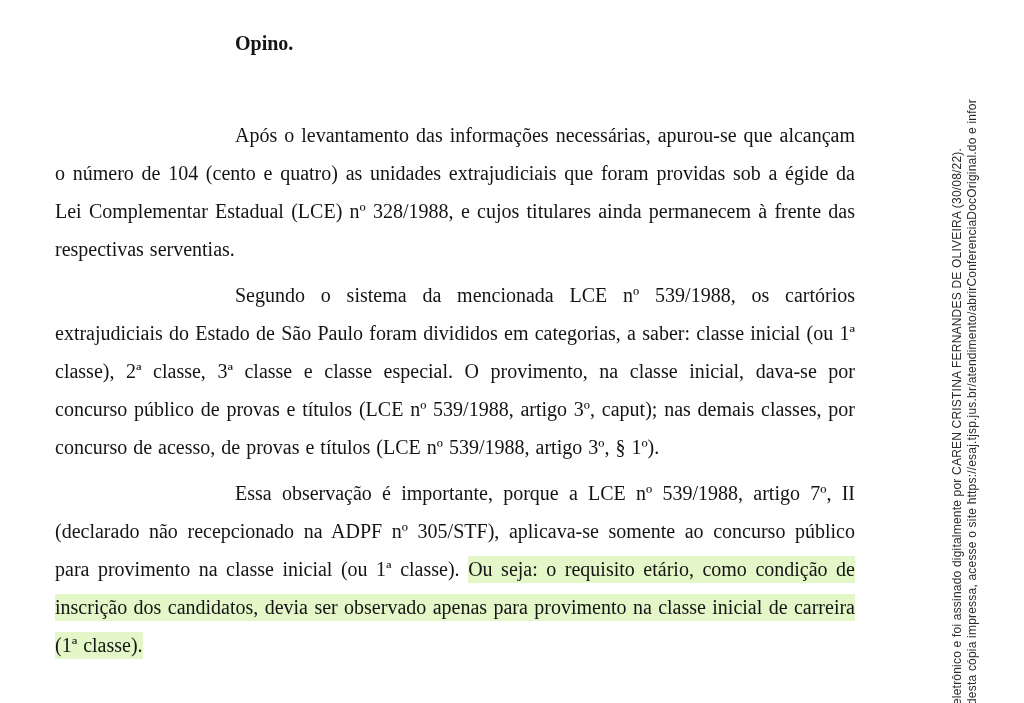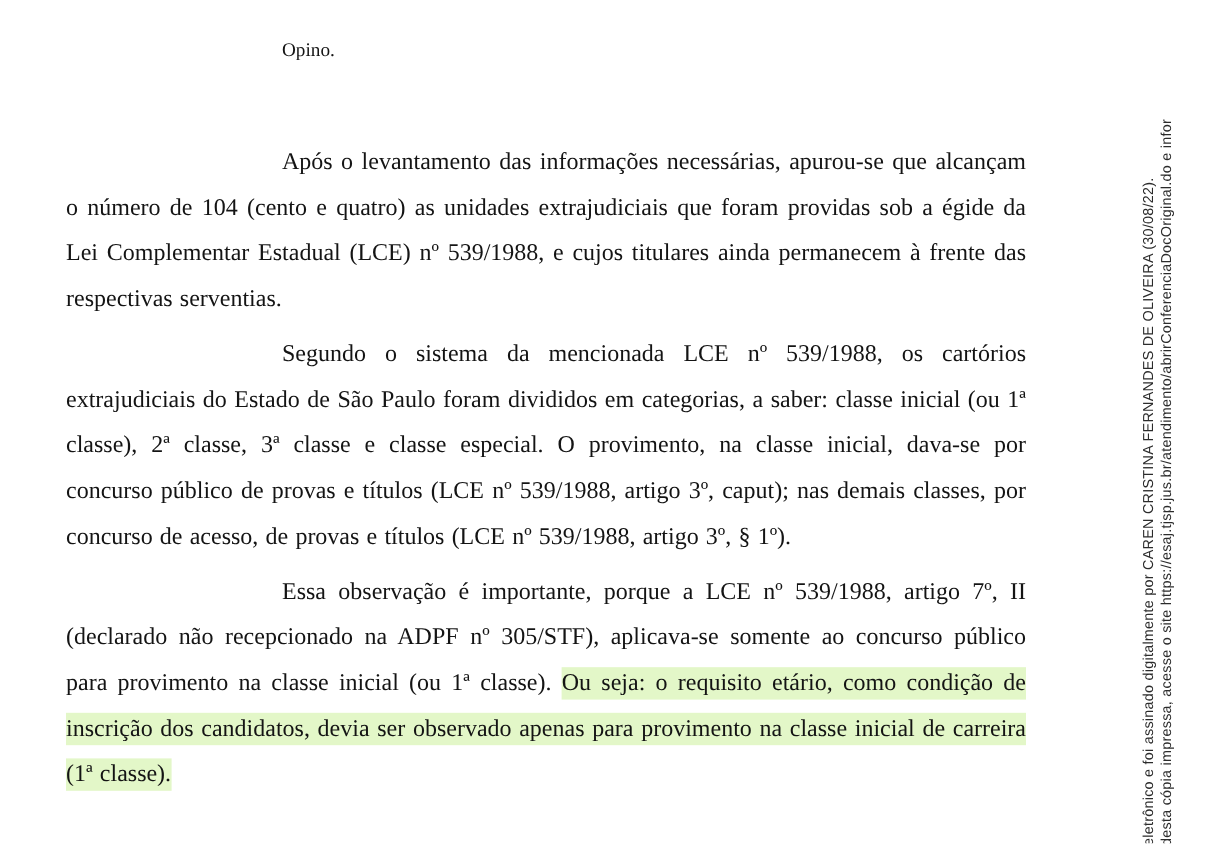--- a/index.html
+++ b/index.html
@@ -16,23 +16,23 @@
     color: #141414;
     font-family: "Liberation Serif", serif;
   }
   .doc {
     position: absolute;
     left: 55px;
     top: 28px;
     width: 800px;
   }
   .heading {
-    font-size: 16px;
+    font-size: 20px;
     line-height: 30px;
-    font-weight: normal;
+    font-weight: bold;
     margin: 0 0 58px 180px;
   }
   .para {
     margin: 0 0 8px 0;
     font-size: 20px;
     line-height: 38px;
     text-align: justify;
     text-indent: 180px;
     word-spacing: 1px;
   }
@@ -57,21 +57,21 @@
 </style>
 </head>
 <body>
 
 <div class="page">
 
   <div class="doc">
 
     <div class="heading"><span>Opino.</span></div>
 
-    <p class="para">Após o levantamento das informações necessárias, apurou-se que alcançam o número de 104 (cento e quatro) as unidades extrajudiciais que foram providas sob a égide da Lei Complementar Estadual (LCE) nº 539/1988, e cujos titulares ainda permanecem à frente das respectivas serventias.</p>
+    <p class="para">Após o levantamento das informações necessárias, apurou-se que alcançam o número de 104 (cento e quatro) as unidades extrajudiciais que foram providas sob a égide da Lei Complementar Estadual (LCE) nº 328/1988, e cujos titulares ainda permanecem à frente das respectivas serventias.</p>
 
     <p class="para">Segundo o sistema da mencionada LCE nº 539/1988, os cartórios extrajudiciais do Estado de São Paulo foram divididos em categorias, a saber: classe inicial (ou 1ª classe), 2ª classe, 3ª classe e classe especial. O provimento, na classe inicial, dava-se por concurso público de provas e títulos (LCE nº 539/1988, artigo 3º, caput); nas demais classes, por concurso de acesso, de provas e títulos (LCE nº 539/1988, artigo 3º, § 1º).</p>
 
     <p class="para"><span>Essa observação é importante, porque a LCE nº 539/1988, artigo 7º, II (declarado não recepcionado na ADPF nº 305/STF), aplicava-se somente ao concurso público para provimento na classe inicial (ou 1ª classe). </span><span class="hl">Ou seja: o requisito etário, como condição de inscrição dos candidatos, devia ser observado apenas para provimento na classe inicial de carreira (1ª classe).</span></p>
 
   </div>
 
   <div class="stamp-line inner">eletrônico e foi assinado digitalmente por CAREN CRISTINA FERNANDES DE OLIVEIRA (30/08/22).</div>
 
   <div class="stamp-line outer">desta cópia impressa, acesse o site https://esaj.tjsp.jus.br/atendimento/abrirConferenciaDocOriginal.do e infor</div>

